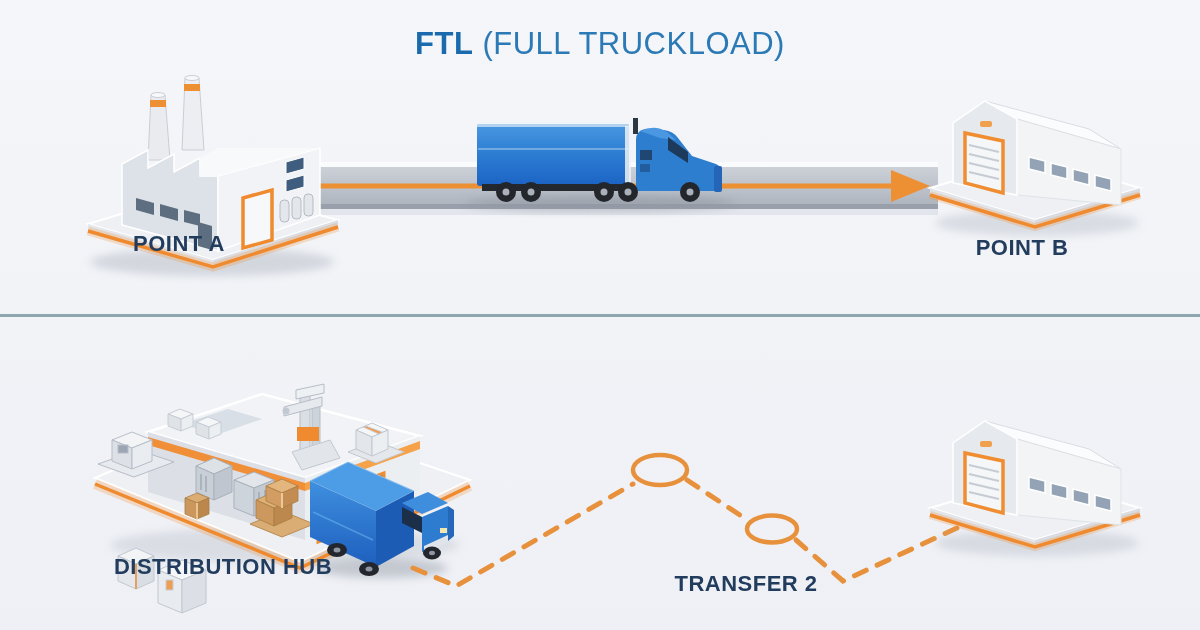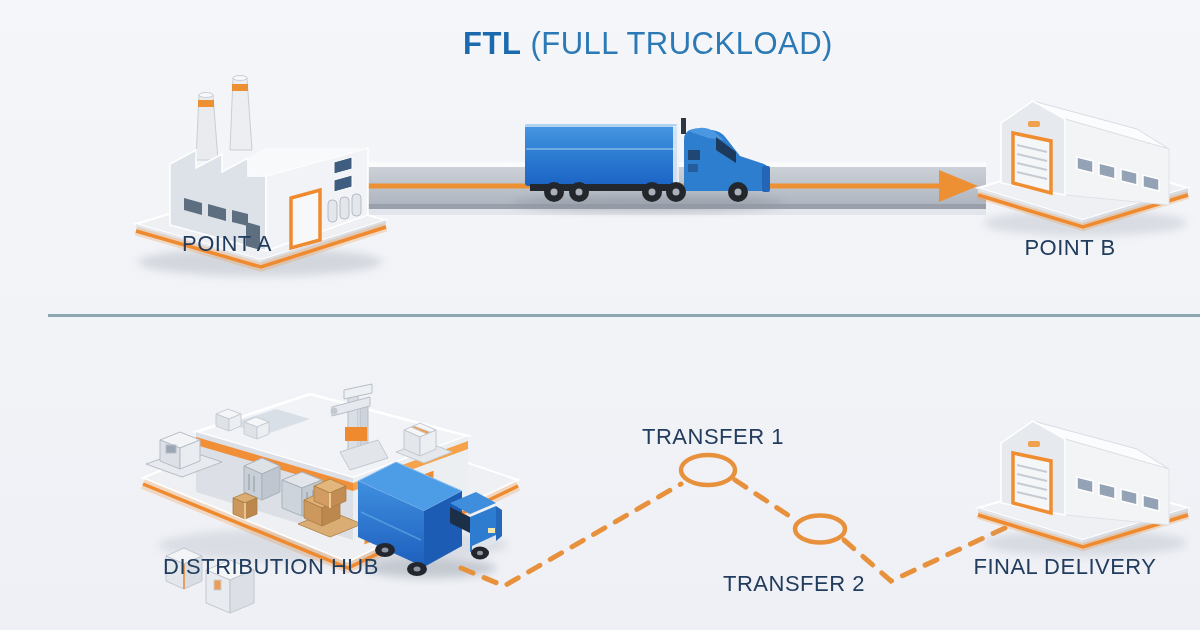--- a/index.html
+++ b/index.html
@@ -9,27 +9,27 @@
     --label-navy:#223C5E;
     --divider:#8EA6B0;
   }
   *{margin:0;padding:0;box-sizing:border-box;}
   html,body{width:1200px;height:630px;overflow:hidden;}
   body{
     font-family:"Liberation Sans", sans-serif;
     background:linear-gradient(180deg,#f5f6f9 0%,#f1f3f7 48%,#f2f3f7 52%,#eef0f5 100%);
     position:relative;
   }
-  .stage{position:absolute;inset:0;margin-left:48px;}
+  .stage{position:absolute;inset:0;}
   svg.art{position:absolute;left:0;top:0;}
   .label{
     position:absolute;
     color:var(--label-navy);
     font-size:22px;
-    font-weight:400;
+    font-weight:700;
     letter-spacing:.5px;
     white-space:nowrap;
     transform:translate(-50%,-50%);
   }
   .title{
     position:absolute;
     left:600px;
     transform:translateX(-50%);
     white-space:nowrap;
     font-size:31px;
@@ -317,17 +317,15 @@
 
 <div class="divider"></div>
 
 <div class="title" style="top:26px;">
   <span class="abbr">FTL</span><span class="rest">(FULL TRUCKLOAD)</span>
 </div>
 
 <div class="label" style="left:179px;top:244px;">POINT A</div>
 <div class="label" style="left:1022px;top:248px;">POINT B</div>
 <div class="label" style="left:223px;top:567px;">DISTRIBUTION HUB</div>
-<div class="label" style="left:665px;top:437px;">TRANSFER 1</div>
 <div class="label" style="left:746px;top:584px;text-align:right;">TRANSFER 2</div>
-<div class="label" style="left:1017px;top:567px;">FINAL DELIVERY</div>
 
 </div>
 
 </body></html>

